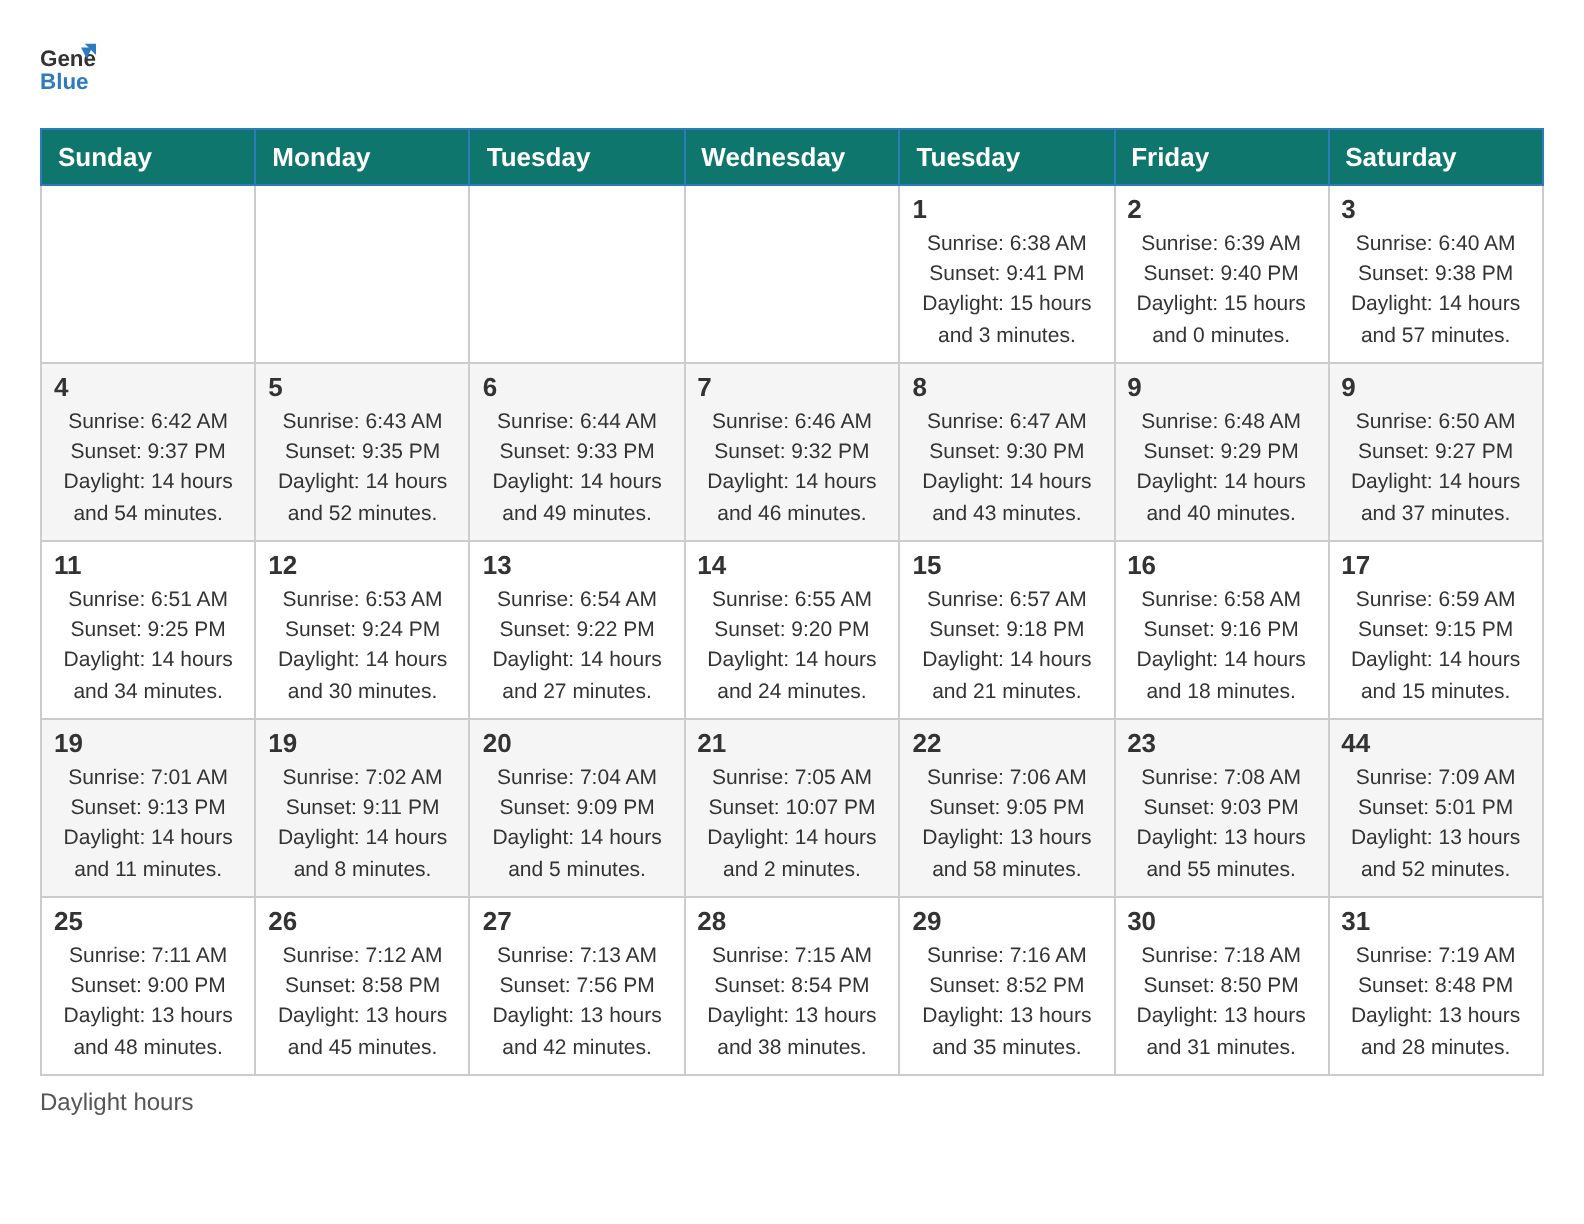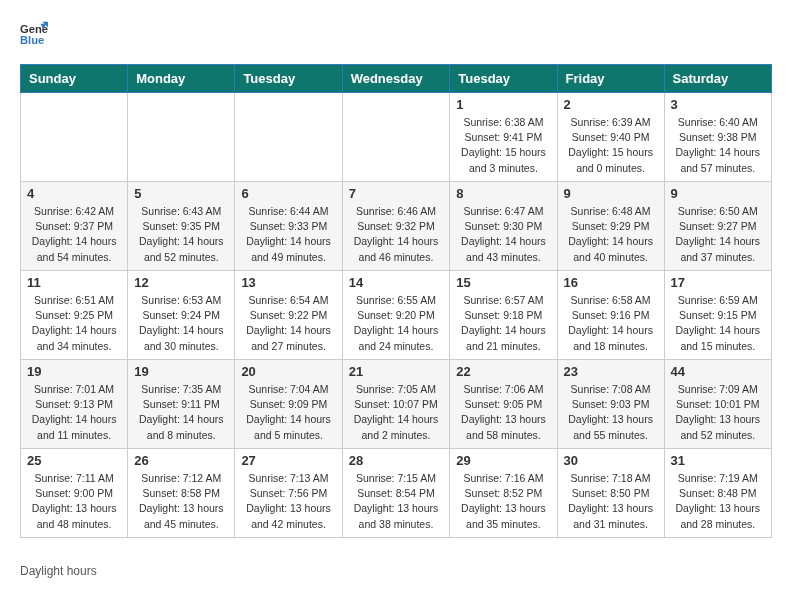--- a/index.html
+++ b/index.html
@@ -71,21 +71,21 @@
       color: #333;
       margin-bottom: 3px;
     }
     .day-info {
       font-size: 10.5px;
       color: #333;
       line-height: 1.45;
       text-align: center;
     }
     .footer {
-      margin-top: 26px;
+      margin-top: 6px;
       font-size: 12px;
       color: #555;
       text-align: left;
     }
   </style>
 </head>
 <body>
 
 <div class="header">
   <div class="logo">
@@ -288,21 +288,21 @@
             <div class="day-number">19</div>
             <div class="day-info">Sunrise: 7:01 AM
 Sunset: 9:13 PM
 Daylight: 14 hours
 and 11 minutes.</div>
           </div>
         </td>
         <td>
           <div class="cell-content">
             <div class="day-number">19</div>
-            <div class="day-info">Sunrise: 7:35 AM
+            <div class="day-info">Sunrise: 7:02 AM
 Sunset: 9:11 PM
 Daylight: 14 hours
 and 8 minutes.</div>
           </div>
         </td>
         <td>
           <div class="cell-content">
             <div class="day-number">20</div>
             <div class="day-info">Sunrise: 7:04 AM
 Sunset: 9:09 PM
@@ -334,21 +334,21 @@
             <div class="day-info">Sunrise: 7:08 AM
 Sunset: 9:03 PM
 Daylight: 13 hours
 and 55 minutes.</div>
           </div>
         </td>
         <td>
           <div class="cell-content">
             <div class="day-number">44</div>
             <div class="day-info">Sunrise: 7:09 AM
-Sunset: 10:01 PM
+Sunset: 5:01 PM
 Daylight: 13 hours
 and 52 minutes.</div>
           </div>
         </td>
       </tr>
       <tr>
         <td>
           <div class="cell-content">
             <div class="day-number">25</div>
             <div class="day-info">Sunrise: 7:11 AM

